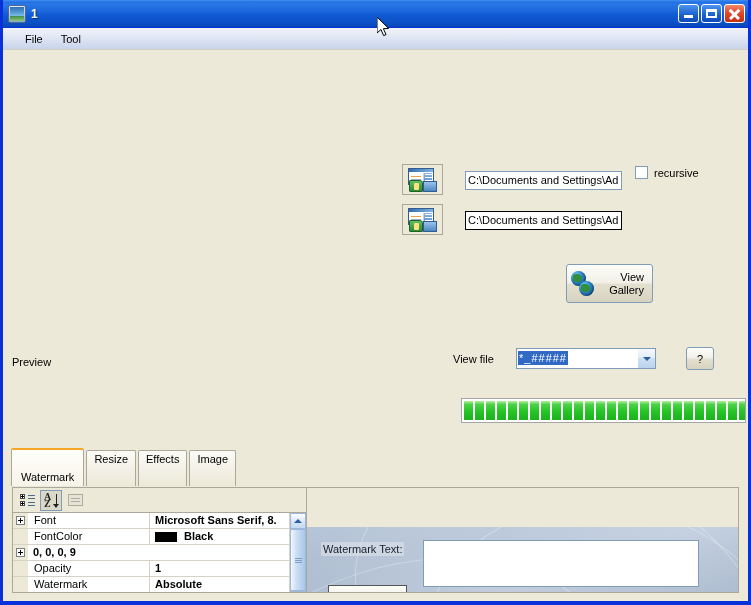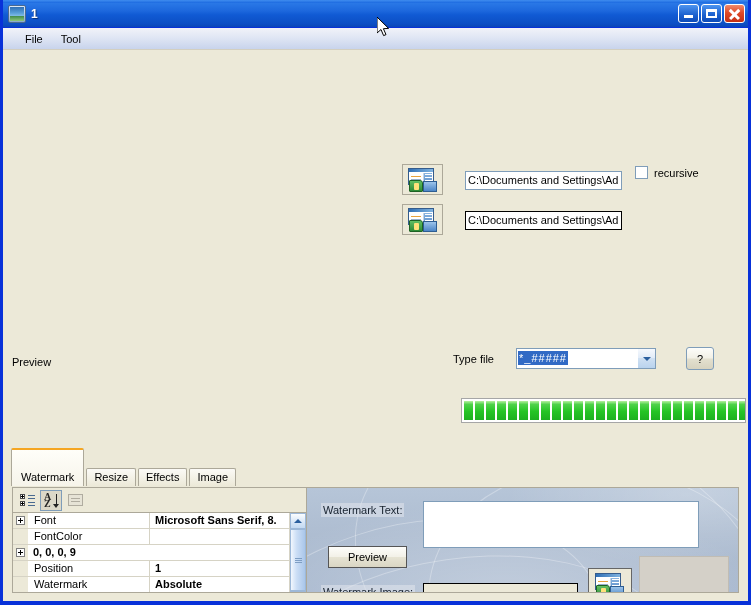--- a/index.html
+++ b/index.html
@@ -416,21 +416,21 @@
   }
   .tabstrip {
     position: absolute;
     left: 9px; top: 55px;
     display: flex;
     align-items: flex-end;
     height: 20px;
     z-index: 3;
   }
   .tab {
-    height: 18px;
+    height: 36px;
     box-sizing: border-box;
     padding: 0 7px;
     font-size: 11px;
     line-height: 16px;
     background: linear-gradient(to bottom, #fbfaf6, #ece9d8);
     border: 1px solid #aca899;
     border-bottom: none;
     margin-right: 2px;
     border-radius: 2px 2px 0 0;
     color: #000;
@@ -686,20 +686,21 @@
 
   
   .wm-panel {
     flex: 1;
     position: relative;
     background:
       radial-gradient(ellipse 420px 160px at 46% 108%, rgba(255,255,255,0.30), rgba(255,255,255,0) 62%),
       radial-gradient(ellipse 300px 120px at 88% 6%, rgba(255,255,255,0.22), rgba(255,255,255,0) 60%),
       linear-gradient(to bottom, #b6c5d8 0%, #aebdd1 45%, #a9b9cf 100%);
     overflow: hidden;
+    margin-top: 39px;
   }
   .swirl {
     position: absolute;
     border: 1px solid rgba(255,255,255,0.30);
     border-radius: 50%;
     pointer-events: none;
   }
   .wm-label {
     position: absolute;
     font-size: 11px;
@@ -820,22 +821,32 @@
               <div class="line l2"></div>
               <div class="line l3"></div>
             <div class="pane-r"></div>
           </div>
           <div class="fold"></div>
           <div class="blue-rect"></div>
         </div>
       </div>
       <div class="path-field flat" style="left:462px; top:161px; width:157px;">C:\Documents and Settings\Ad</div>
 
-
-      <div class="namefile-label">Type file</div>
+      <div class="gallery-btn">
+        <div class="globes">
+          <div class="globe g1"></div>
+          <div class="globe g2"></div>
+        </div>
+        <div class="gallery-label">
+          <div>View</div>
+          <div>Gallery</div>
+        </div>
+      </div>
+
+      <div class="namefile-label">View file</div>
       <div class="combo">
         <div class="combo-text">
           <span class="sel">*_#####</span>
         </div>
         <div class="combo-arrow"></div>
       </div>
       <div class="help-btn">?</div>
 
 
       <div class="progress" id="progress">
@@ -903,32 +914,36 @@
                     <div class="plus"></div>
                   </div>
                   <div class="pg-name">Font</div>
                   <div class="pg-value">
                     <span>Microsoft Sans Serif, 8.</span>
                   </div>
                 </div>
                 <div class="pg-row">
                   <div class="pg-expander"></div>
                   <div class="pg-name">FontColor</div>
+                  <div class="pg-value">
+                    <span class="color-swatch" style="background: rgb(0, 0, 0);"></span>
+                    <span>Black</span>
+                  </div>
                 </div>
                 <div class="pg-row">
                   <div class="pg-expander">
                     <div class="plus"></div>
                   </div>
                   <div class="pg-value">
                     <span>0, 0, 0, 9</span>
                   </div>
                 </div>
                 <div class="pg-row">
                   <div class="pg-expander"></div>
-                  <div class="pg-name">Position</div>
+                  <div class="pg-name">Opacity</div>
                   <div class="pg-value">
                     <span>1</span>
                   </div>
                 </div>
                 <div class="pg-row">
                   <div class="pg-expander"></div>
                   <div class="pg-name">Watermark</div>
                   <div class="pg-value">
                     <span>Absolute</span>
                   </div>

